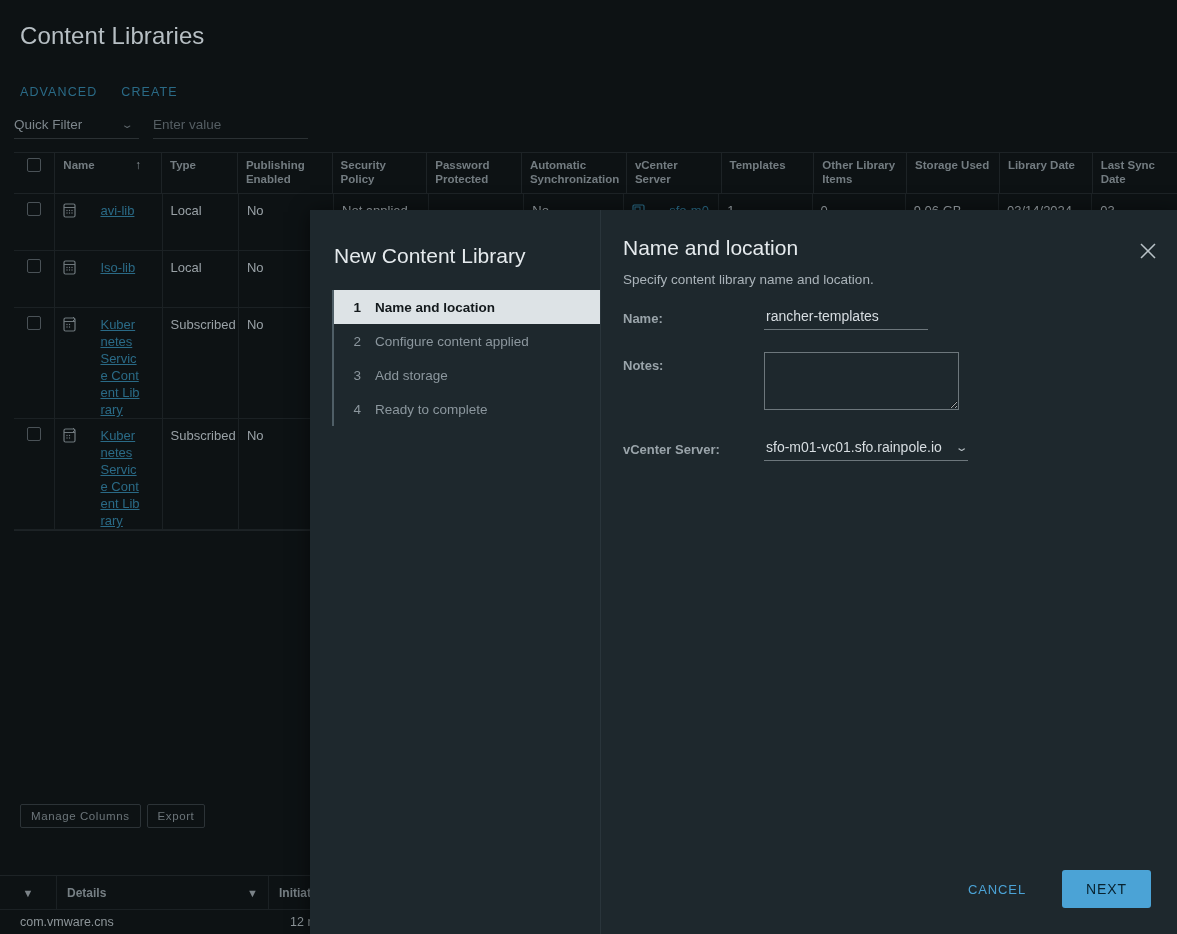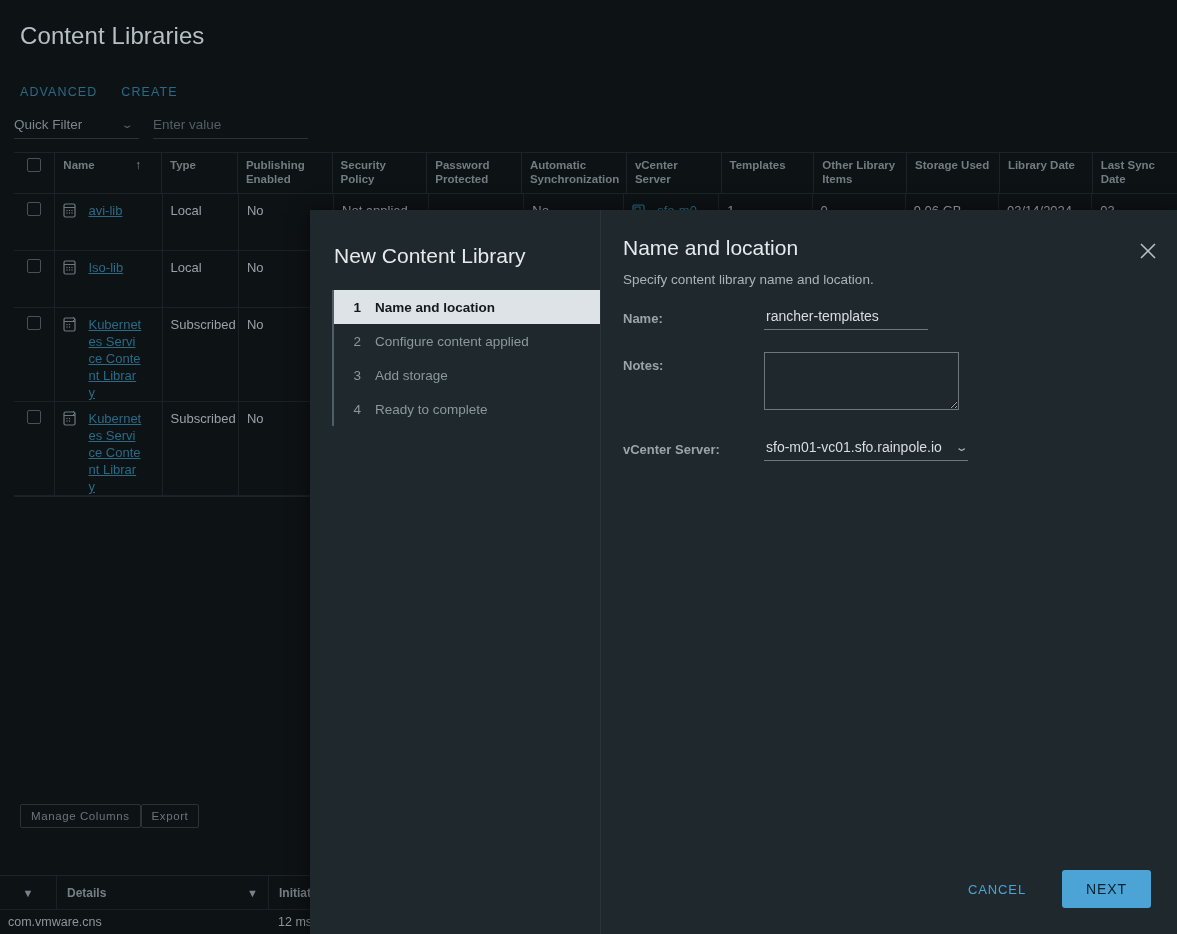--- a/index.html
+++ b/index.html
@@ -126,21 +126,21 @@
     line-height: 17px;
     overflow: hidden;
   }
   .td:first-child { border-left: none; }
   .td.link a {
     color: #2a6a86;
     text-decoration: underline;
     word-break: break-all;
     cursor: pointer;
   }
-  .cell-name { display: flex; gap: 12px; align-items: flex-start; }
+  .cell-name { display: flex; gap: 24px; align-items: flex-start; }
 
   .cb {
     width: 14px; height: 14px;
     border: 1px solid #4a5257;
     border-radius: 2px;
     box-sizing: border-box;
     cursor: pointer;
   }
   .col-cb    { width: 42px; display:flex; justify-content:center; }
   .col-name  { width: 100px; }
@@ -157,20 +157,21 @@
   .col-last  { width: 90px; }
 
   .lib-icon { flex: 0 0 auto; margin-top: 1px; }
 
   
   #table-footer {
     position: absolute;
     left: 14px;
     top: 800px;
     display: flex;
+    gap: 6px;
     padding: 4px 0 0 6px;
   }
   .ghost-btn {
     border: 1px solid #2c3337;
     color: #6c757a;
     font-size: 11.5px;
     letter-spacing: 0.6px;
     padding: 5px 10px;
     background: transparent;
     border-radius: 2px;
@@ -208,21 +209,21 @@
   .tcol:first-child { border-left: none; }
   .funnel { color: #7b8388; font-size: 11px; }
   .tasks-row {
     display: flex;
     height: 24px;
     align-items: center;
   }
   .tcell {
     font-size: 12.5px;
     color: #8d9599;
-    padding: 0 8px;
+    padding: 0 20px;
     box-sizing: border-box;
   }
   .tcell.link { color: #2a6a86; }
 
   
   #modal {
     position: absolute;
     left: 310px;
     top: 210px;
     width: 867px;

